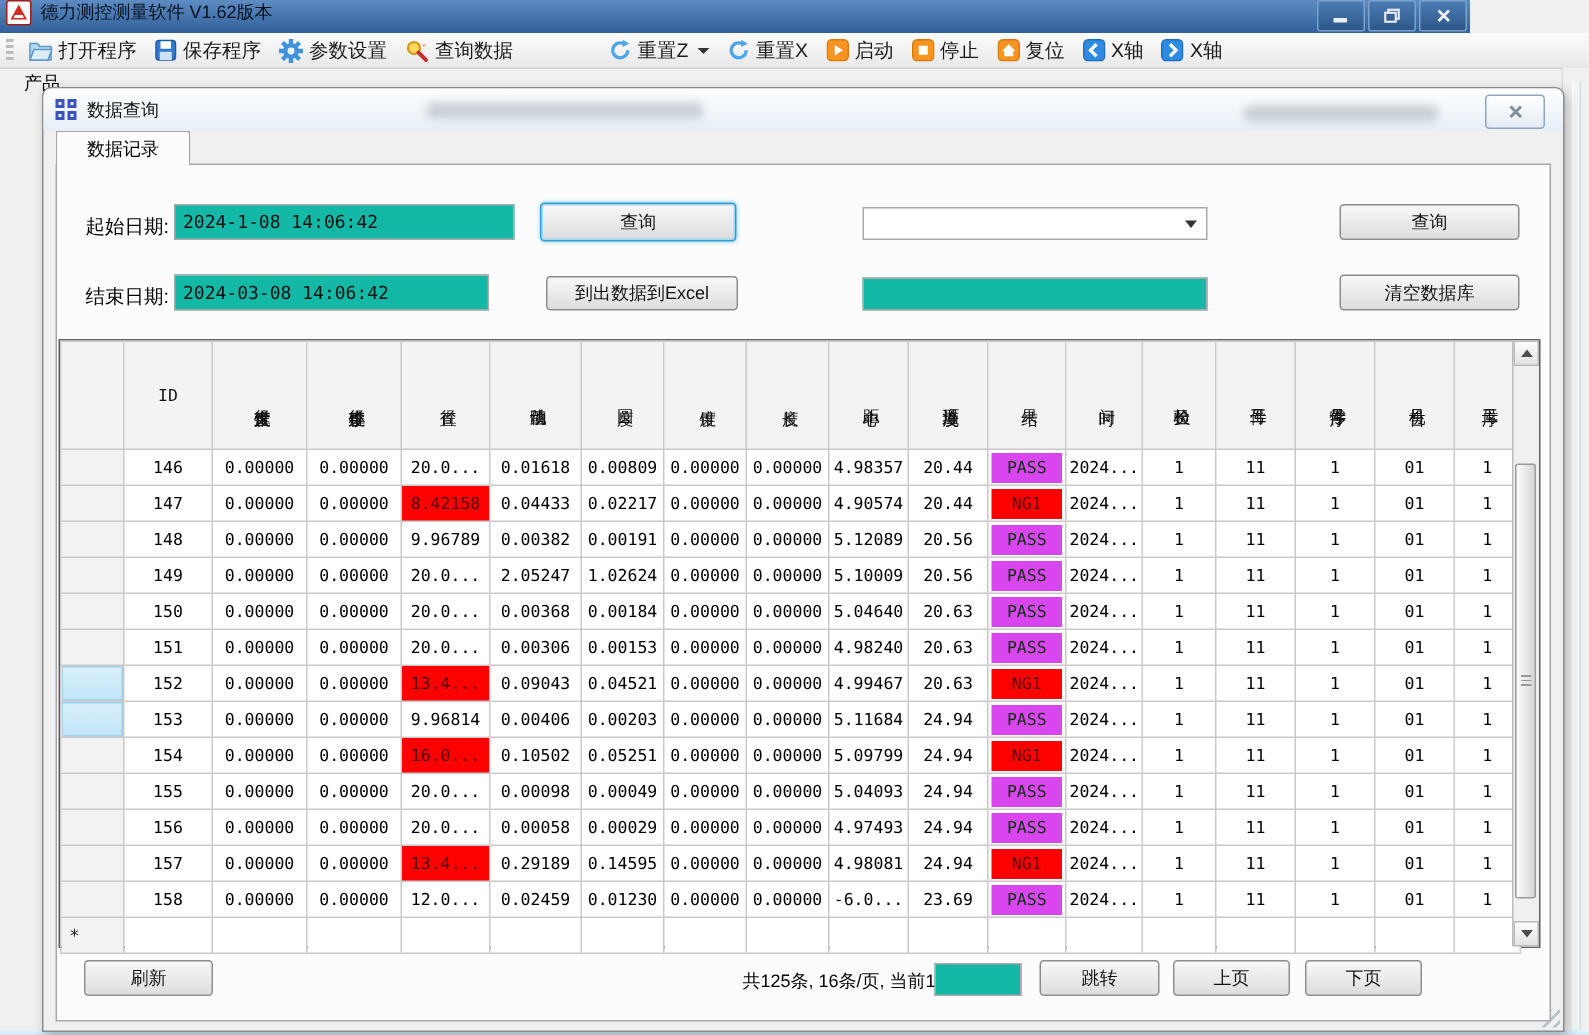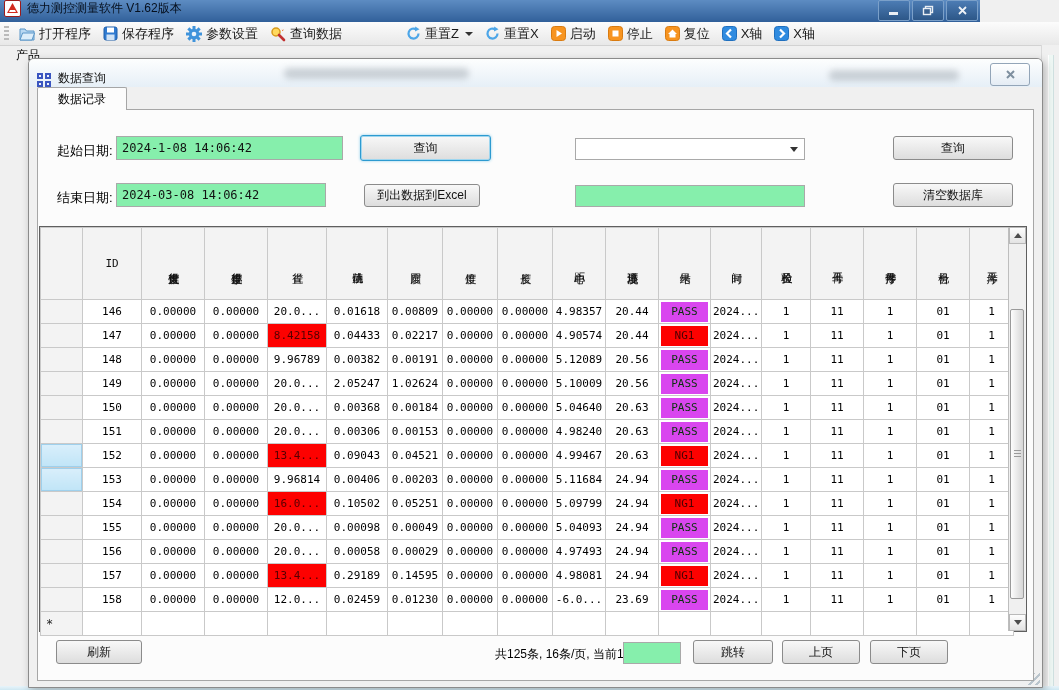--- a/index.html
+++ b/index.html
@@ -20,34 +20,34 @@
   .tb-gap{width:52px;}
   .dd-arrow{width:0;height:0;border-left:4px solid transparent;border-right:4px solid transparent;border-top:4px solid #333;margin-left:2px;}
   .overflow-chevron{position:absolute;right:4px;top:50px;font-size:11px;color:#49648c;}
   .menubar-text{position:absolute;left:16px;top:47px;font-size:12px;color:#000;}
   .right-strip{position:absolute;left:1041px;top:45px;width:18px;height:645px;background:#f0f0f0;border-left:1px solid #d9d9d9;}
   .right-strip:before{content:"";position:absolute;left:6px;top:10px;bottom:4px;width:4px;border-left:1px solid #fff;border-right:1px solid #cfe0e0;background:#eef7f4;}
   .bottom-strip{position:absolute;left:0;top:686px;width:1059px;height:4px;background:linear-gradient(#e8f4fa,#cfe8f2);}
 
   
   .dialog{position:absolute;left:28px;top:58px;width:1013px;height:628px;background:#f0f0f0;border:1px solid #8b8b8b;border-radius:6px 6px 0 0;box-shadow:2px 3px 8px rgba(0,0,0,0.25);}
-  .dlg-titlebar{position:relative;height:28px;border-radius:5px 5px 0 0;background:linear-gradient(#fdfefe,#e6eff7);display:flex;align-items:flex-end;padding:0 8px;}
+  .dlg-titlebar{position:relative;height:28px;border-radius:5px 5px 0 0;background:linear-gradient(#fdfefe,#e6eff7);display:flex;align-items:center;padding:0 8px;}
   .smudge{position:absolute;height:11px;border-radius:5px;background:#9aa3ab;opacity:.45;filter:blur(3px);}
   .smudge.s1{left:255px;top:9px;width:185px;}
   .smudge.s2{left:800px;top:11px;width:130px;}
   .grid-icon{width:14px;height:14px;display:grid;grid-template-columns:6px 6px;grid-template-rows:6px 6px;gap:2px;margin-right:7px;}
   .grid-icon i{border:2px solid #3a55c0;background:#eef1fb;box-sizing:border-box;}
   .dlg-title{font-size:12px;color:#111;}
   .dlg-close{position:absolute;right:12px;top:4px;width:38px;height:21px;border:1px solid #93a5b8;border-radius:3px;background:linear-gradient(#ffffff,#e4ecf4);display:flex;align-items:center;justify-content:center;}
   .tabstrip{position:relative;height:22px;margin:0 8px;}
   .tab{position:absolute;left:0;bottom:-1px;width:88px;height:22px;background:#fcfcfc;border:1px solid #a6a6a6;border-bottom:none;border-radius:2px 2px 0 0;font-size:12px;display:flex;align-items:center;justify-content:center;z-index:3;}
   .tabpage{position:relative;margin:0 8px;height:570px;background:#fcfcfc;border:1px solid #a6a6a6;z-index:2;}
 
   .f-label{position:absolute;font-size:13px;color:#000;}
-  .f-input{position:absolute;box-sizing:border-box;border:1px solid #a9a9a9;background:#86efac;font-size:12px;padding:4px 5px;color:#111;}
+  .f-input{position:absolute;box-sizing:border-box;border:1px solid #a9a9a9;background:#14b8a6;font-size:12px;padding:4px 5px;color:#111;}
   .btn{position:absolute;box-sizing:border-box;border:1px solid #8b8b8b;border-radius:3px;background:linear-gradient(#f8f8f8,#dddddd);font-size:12px;color:#111;display:flex;align-items:center;justify-content:center;font-family:"Liberation Sans",sans-serif;}
   .btn-focus{border:1px solid #2d9ad0;box-shadow:0 0 0 1px #9ed6ef inset,0 0 3px #8fd0ec;}
   .combo{position:absolute;box-sizing:border-box;border:1px solid #a9a9a9;background:#fff;}
   .combo .arrow{position:absolute;right:6px;top:8px;width:0;height:0;border-left:4px solid transparent;border-right:4px solid transparent;border-top:5px solid #333;}
 
   
   .grid-wrap{position:absolute;left:1px;top:116px;width:988px;height:406px;border:1px solid #5f5f5f;background:#fff;box-sizing:border-box;}
   table.dgv{border-collapse:collapse;table-layout:fixed;width:971px;}
   .dgv th,.dgv td{border:1px solid #c9c9c9;overflow:hidden;white-space:nowrap;box-sizing:border-box;}
   .dgv thead th{height:72px;background:#f3f3f3;font-weight:normal;vertical-align:middle;text-align:center;font-size:11px;color:#111;}
@@ -226,21 +226,21 @@
     <span class="f-label" style="left:19px;top:32px;">起始日期:</span>
     <input class="f-input mono" style="left: 78px; top: 26px; width: 227px; height: 24px;" value="2024-1-08 14:06:42">
     <span class="btn btn-focus" style="left:322px;top:25px;width:131px;height:26px;">查询</span>
     <span class="combo" style="left:537px;top:28px;width:230px;height:22px;">
         <span class="arrow"></span>
       </span>
     <span class="btn" style="left:855px;top:26px;width:120px;height:24px;">查询</span>
 
     <span class="f-label" style="left:19px;top:79px;">结束日期:</span>
     <input class="f-input mono" style="left: 78px; top: 73px; width: 210px; height: 24px;" value="2024-03-08 14:06:42">
-    <span class="btn" style="left:326px;top:74px;width:116px;height:23px;">到出数据到Excel</span>
+    <span class="btn" style="left:326px;top:74px;width:128px;height:23px;">到出数据到Excel</span>
     <input class="f-input" style="left: 537px; top: 75px; width: 230px; height: 22px;">
     <span class="btn" style="left:855px;top:73px;width:120px;height:24px;">清空数据库</span>
 
     <div class="grid-wrap">
       <table class="dgv">
           <colgroup>
             <col style="width: 42px;">
             <col style="width: 59px;">
             <col style="width: 63px;">
             <col style="width: 63px;">

